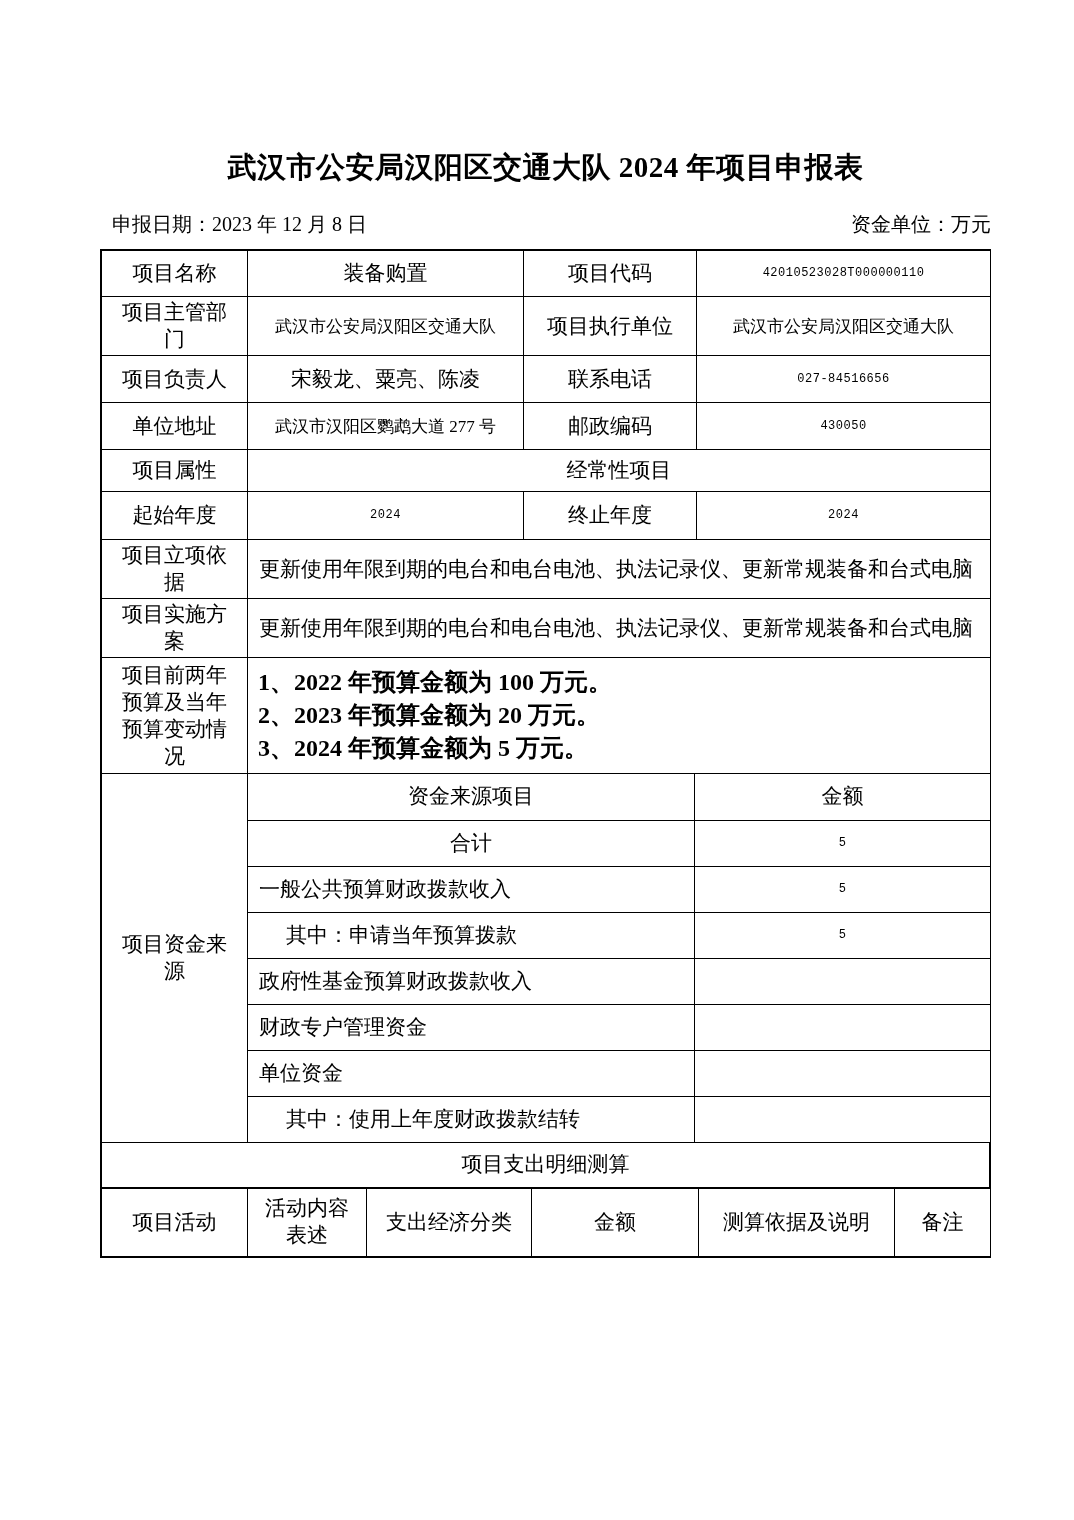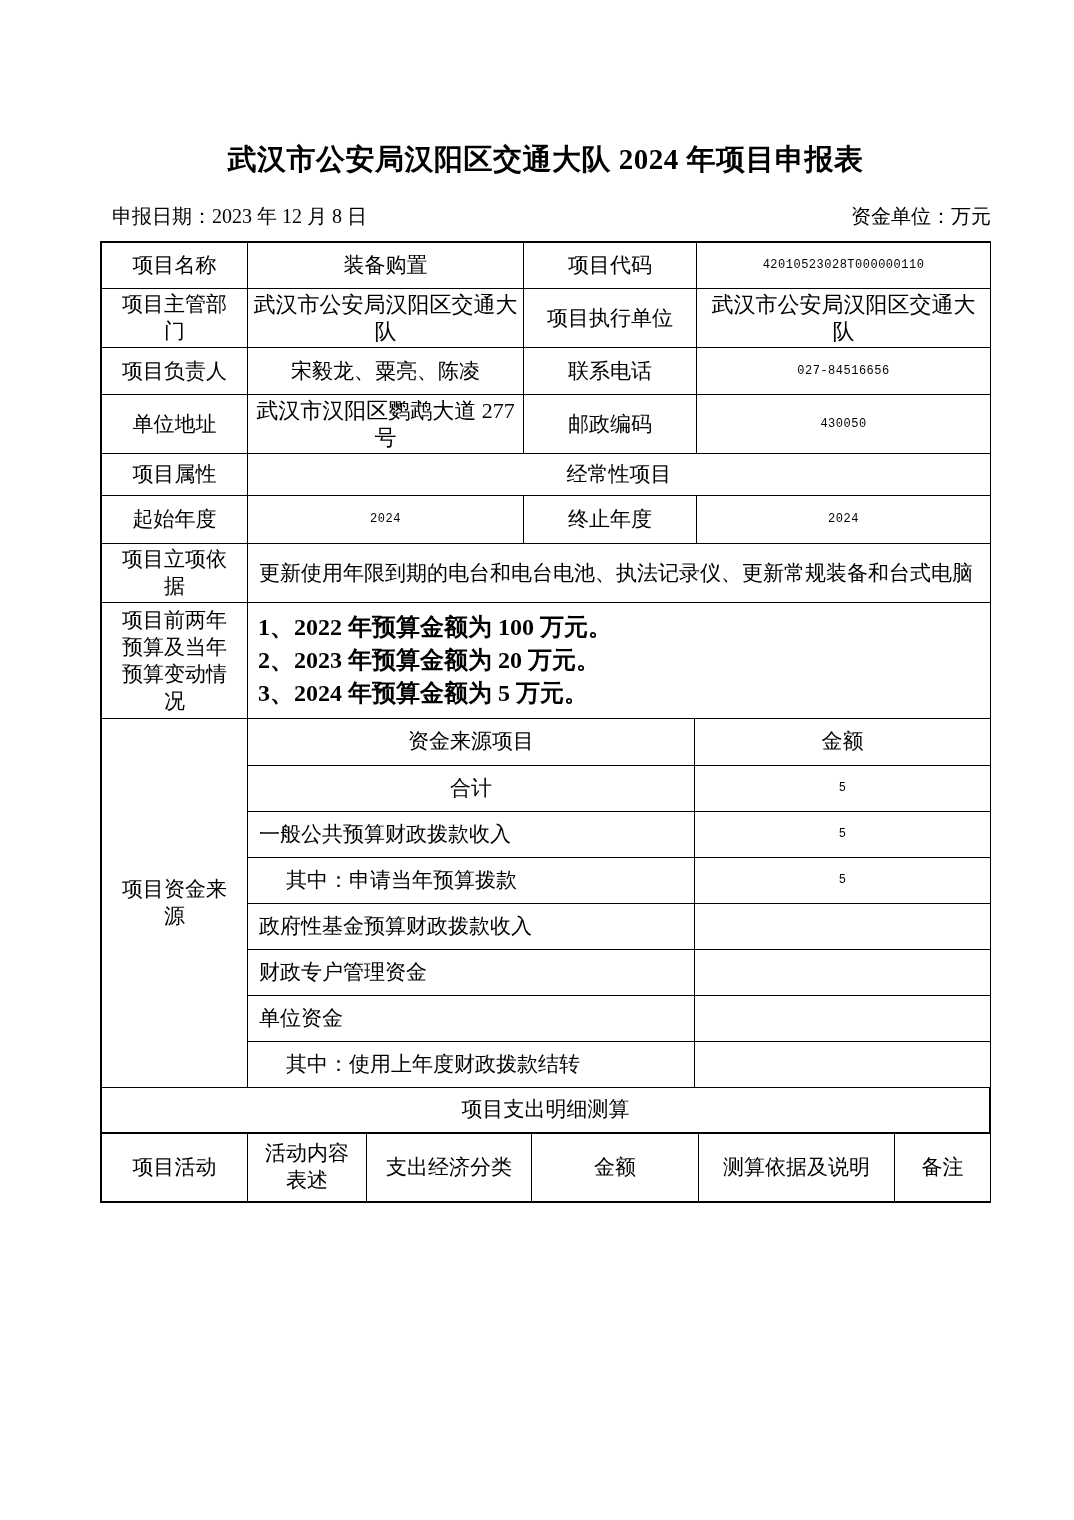--- a/index.html
+++ b/index.html
@@ -11,21 +11,21 @@
   }
   .page {
     position: relative;
     width: 1074px;
     height: 1520px;
     background: #ffffff;
     box-sizing: border-box;
     padding: 132px 83px 0 100px;
   }
   .title {
-    margin: 8px;
+    margin: 16px;
     text-align: center;
     font-size: 29px;
     font-weight: 700;
     line-height: 38px;
     letter-spacing: 0.5px;
   }
   .meta-row {
     display: flex;
     justify-content: space-between;
     align-items: center;
@@ -50,21 +50,21 @@
     font-size: 21px;
     line-height: 27px;
     padding: 2px 4px;
     overflow: hidden;
   }
   
   .tbl-b tr:first-child td, .tbl-c td, .tbl-d td { border-top: none; }
   .tbl-c td { border-bottom: 2px solid #000; }
 
   .lbl { padding: 2px 12px; margin-top: 39px; }
-  .val-cn  { font-size: 22px; }
+  .val-cn  { font-size: 17px; }
   .val-num {
     font-family: "Liberation Mono", "DejaVu Sans Mono", monospace;
     font-size: 12px;
     letter-spacing: 0.5px;
   }
   .left   { text-align: left; padding-left: 11px; padding-right: 8px; }
   .indent { padding-left: 38px; }
   .history-cell { text-align: left; padding: 8px 10px; }
   .history-cell div { font-size: 24px; line-height: 33px; font-weight: bold; }
 
@@ -130,20 +130,24 @@
       <tr class="rA6">
         <td class="lbl">起始年度</td>
         <td class="val-num">2024</td>
         <td class="lbl">终止年度</td>
         <td class="val-num">2024</td>
       </tr>
       <tr class="rA7">
         <td class="lbl">项目立项依据</td>
         <td colspan="3" class="left">更新使用年限到期的电台和电台电池、执法记录仪、更新常规装备和台式电脑</td>
       </tr>
+      <tr class="rA8">
+        <td class="lbl">项目实施方案</td>
+        <td colspan="3" class="left">更新使用年限到期的电台和电台电池、执法记录仪、更新常规装备和台式电脑</td>
+      </tr>
       <tr class="rA10">
         <td class="lbl">项目前两年预算及当年预算变动情况</td>
         <td colspan="3" class="history-cell">
           <div>1、2022 年预算金额为 100 万元。</div>
           <div>2、2023 年预算金额为 20 万元。</div>
           <div>3、2024 年预算金额为 5 万元。</div>
         </td>
       </tr>
     </tbody>
       </table>

